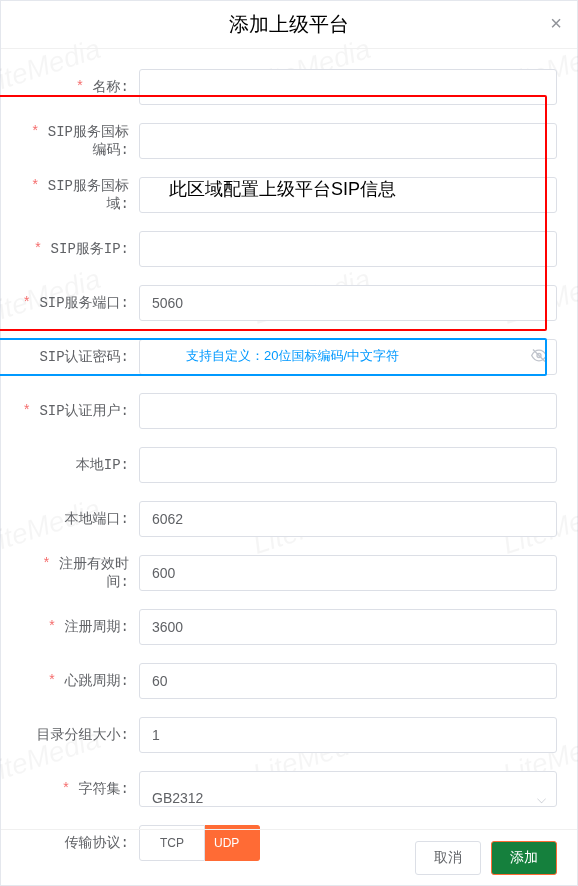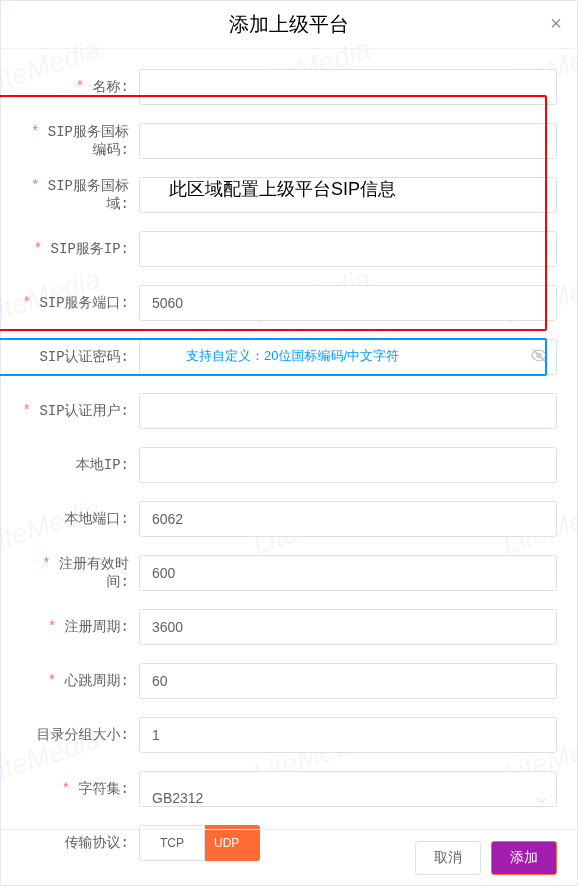--- a/index.html
+++ b/index.html
@@ -199,21 +199,21 @@
       border: 1px solid #dcdfe6;
       border-radius: 3px;
       background: #fff;
       color: #606266;
       font-size: 14px;
       cursor: pointer;
       display: flex;
       align-items: center;
     }
     .btn-primary {
-      background: #a21caf;
+      background: #15803d;
       border-color: #ff6b35;
       color: #fff;
     }
   </style>
 </head>
 <body>
 
 <div class="dialog">
 
   <div class="watermark" style="top:50px;left:-20px">LiteMedia</div>

